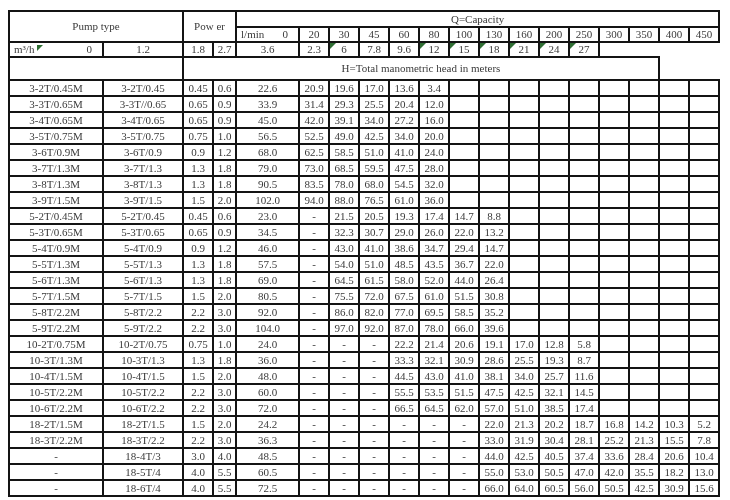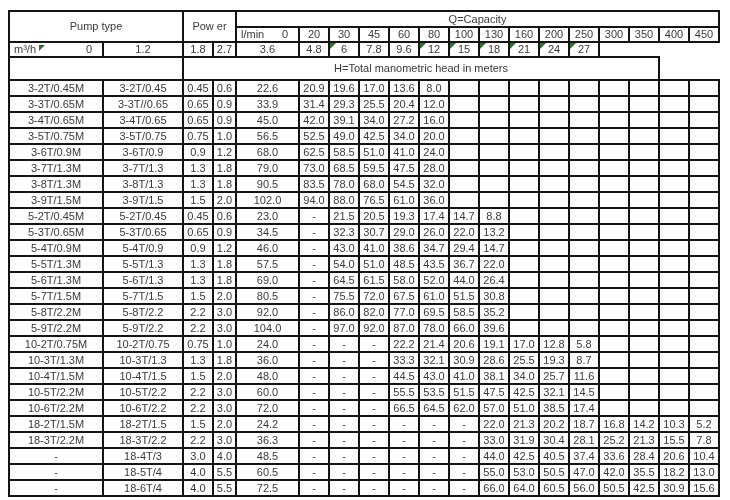--- a/index.html
+++ b/index.html
@@ -1,21 +1,21 @@
 <!DOCTYPE html>
 <html style="--bg: #ffffff; --border: #141414; --text: #3a3a3a; --flag: #2f6e33;"><head>
 <meta charset="utf-8">
 <style>
   html, body { margin: 0; padding: 0; background: #fff; }
   #canvas {
     position: relative;
     width: 730px;
     height: 500px;
     background: var(--bg, #fff);
-    font-family: Liberation Sans, sans-serif;
+    font-family: Liberation Serif, serif;
     overflow: hidden;
   }
   table.pump {
     position: absolute;
     left: 8px;
     top: 10px;
     width: 710px;
     border-collapse: collapse;
     table-layout: fixed;
     color: var(--text, #3a3a3a);
@@ -116,21 +116,21 @@
           <span class="merged-inner">
             <span class="lbl">m³/h</span>
             <span class="inline-flag" id="m3h-flag"></span>
             <span class="val">0</span>
           </span>
         </td>
       <td>1.2</td>
           <td>1.8</td>
           <td>2.7</td>
           <td>3.6</td>
-          <td>4.8</td>
+          <td>2.3</td>
           <td class="flag">6</td>
           <td>7.8</td>
           <td>9.6</td>
           <td class="flag">12</td>
           <td class="flag">15</td>
           <td class="flag">18</td>
           <td class="flag">21</td>
           <td class="flag">24</td>
           <td class="flag">27</td>
         </tr>
@@ -144,21 +144,21 @@
         <tr>
           <td>3-2T/0.45M</td>
           <td>3-2T/0.45</td>
           <td>0.45</td>
           <td>0.6</td>
           <td class="cap0">22.6</td>
           <td>20.9</td>
           <td>19.6</td>
           <td>17.0</td>
           <td>13.6</td>
-          <td>8.0</td>
+          <td>3.4</td>
           <td></td>
           <td></td>
           <td></td>
           <td></td>
           <td></td>
           <td></td>
           <td></td>
           <td></td>
           <td></td>
         </tr>

